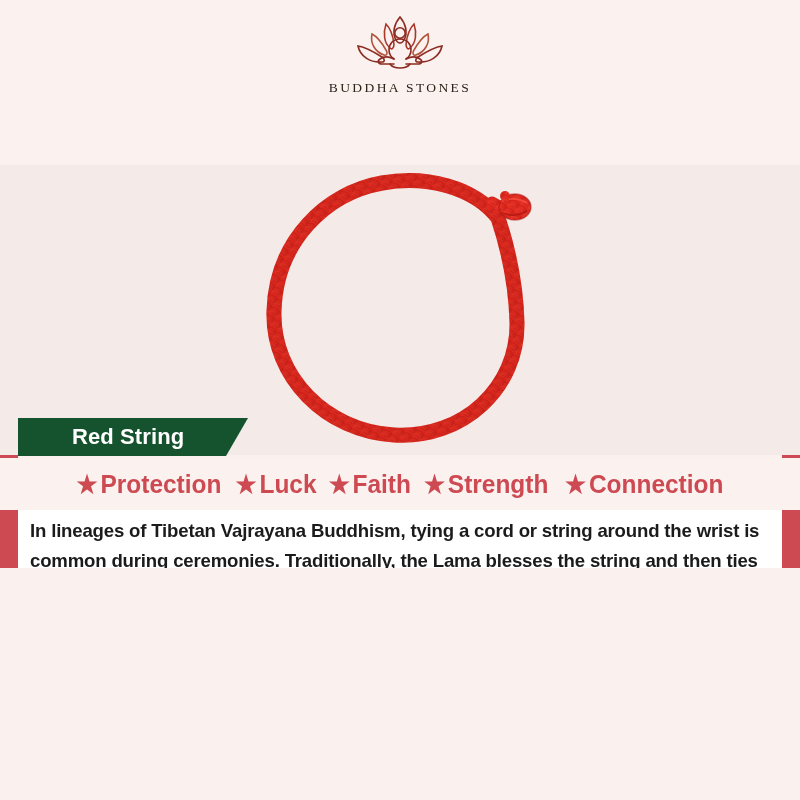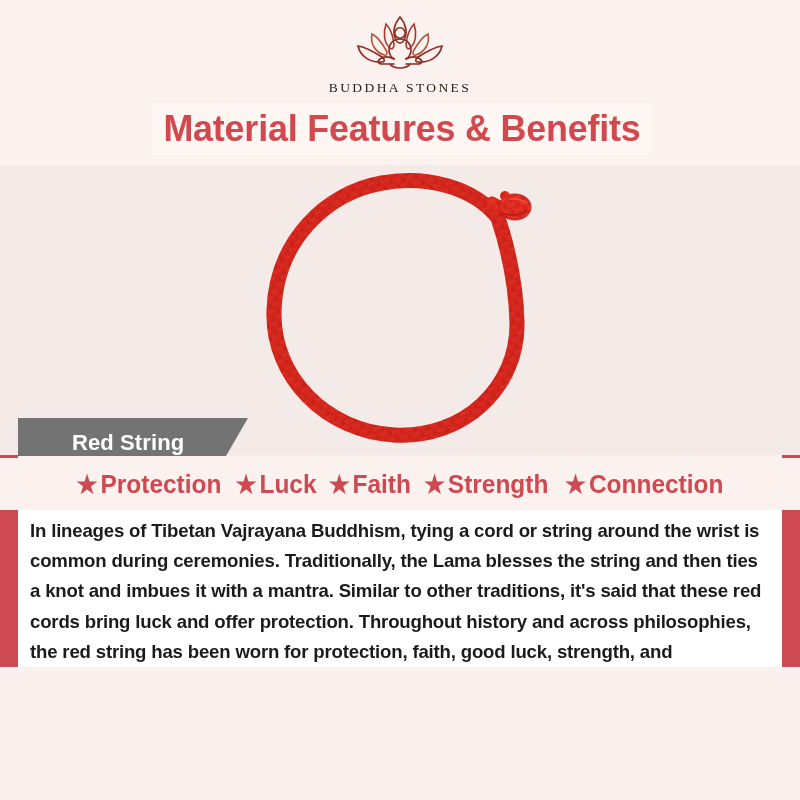--- a/index.html
+++ b/index.html
@@ -9,21 +9,21 @@
   body {
     width: 800px;
     height: 800px;
     font-family: "Liberation Sans", sans-serif;
     background: #faf0ed;
     overflow: hidden;
   }
   .poster {
     position: relative;
     width: 800px;
-    height: 667px;
+    height: 568px;
     background: #faf0ed;
     overflow: hidden;
   }
 
   
   .bar-top {
     position: absolute;
     top: 0; left: 215px;
     width: 585px; height: 34px;
     background: #ce4a52;
@@ -101,24 +101,24 @@
     width: 800px; height: 290px;
     background: #f4eae7;
   }
   .bracelet { position: absolute; left: 230px; top: -2px; }
 
   
   .ribbon {
     position: absolute;
     left: 18px; top: 418px;
     width: 230px; height: 38px;
-    background: #737373;
+    background: #14532d;
     clip-path: polygon(0 0, 100% 0, calc(100% - 22px) 100%, 0 100%);
     display: flex;
-    align-items: flex-end;
+    align-items: center;
   }
   .ribbon span {
     margin-left: 54px;
     color: #ffffff;
     font-size: 22px;
     font-weight: bold;
     font-family: "Liberation Sans Narrow", "Liberation Sans", sans-serif;
     letter-spacing: 0.1px;
   }
 
@@ -193,23 +193,20 @@
           <path d="M66 31 C59 31 55 36 55 42 C55 46 57 49 60 51"></path>
           <path d="M66 31 C73 31 77 36 77 42 C77 46 75 49 72 51"></path>
           <path d="M60 51 C56 49 50 48 46 51 C43 53 44 56 48 56 L60 56"></path>
           <path d="M72 51 C76 49 82 48 86 51 C89 53 88 56 84 56 L72 56"></path>
           <path d="M56 56 C58 59 62 60 66 60 C70 60 74 59 76 56"></path>
         </g>
       </svg>
       <div class="logo-text">BUDDHA STONES</div>
     </div>
 
-    <div class="title-band">
-      <span>Material Features &amp; Benefits</span>
-    </div>
   </div>
 
   <div class="product-area">
     <svg class="bracelet" width="340" height="292" viewBox="0 0 340 292">
       <defs>
         <linearGradient id="cordg" x1="0" y1="0" x2="1" y2="1">
           <stop offset="0%" stop-color="#ef2f24"></stop>
           <stop offset="50%" stop-color="#e02b20"></stop>
           <stop offset="100%" stop-color="#c61f18"></stop>
         </linearGradient>

